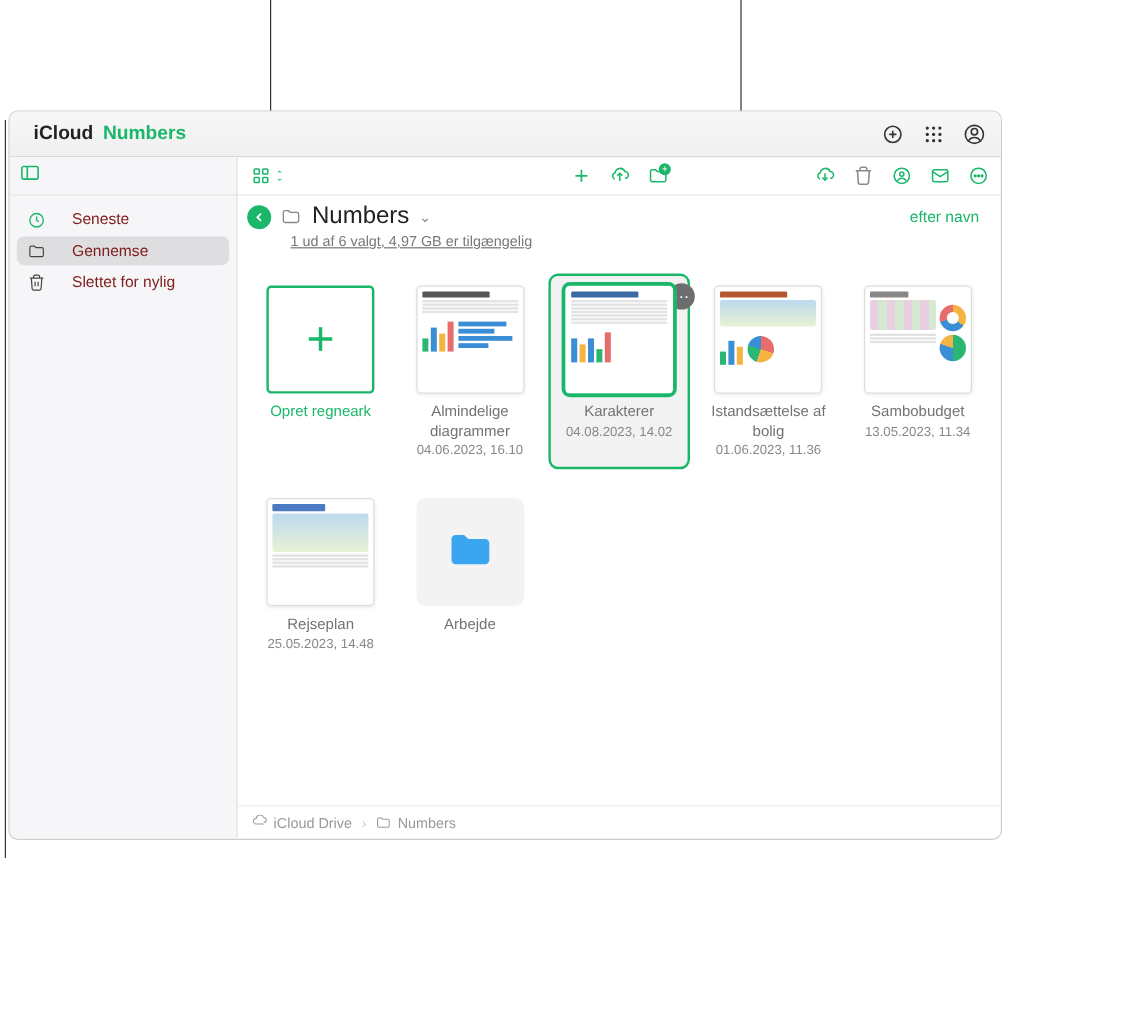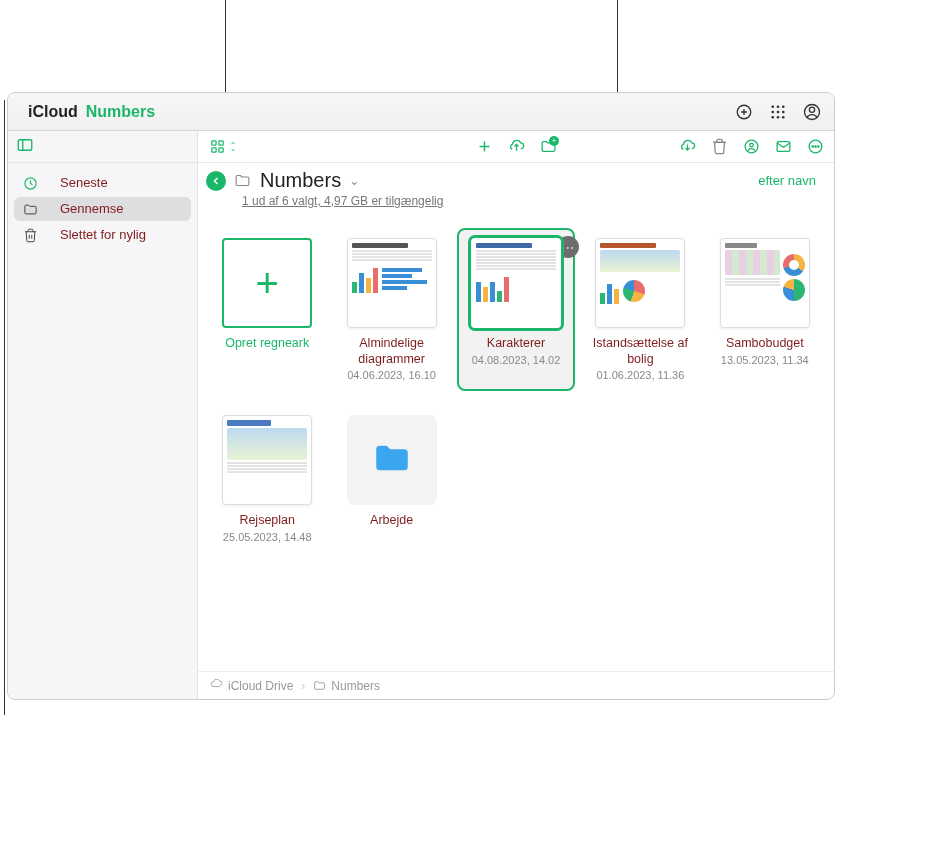--- a/index.html
+++ b/index.html
@@ -267,21 +267,21 @@
       border: 2px solid #1ab76a;
       box-shadow: none;
     }
     .plus {
       font-size: 40px;
       font-weight: 200;
       color: #1ab76a;
     }
     .tile-name {
       font-size: 12.5px;
-      color: #7f1d1d;
+      color: #737373;
       margin-top: 8px;
       text-align: center;
       line-height: 1.25;
     }
     .tile.create-tile .tile-name {
       color: #1ab76a;
       font-weight: 500;
     }
     .tile-date {
       font-size: 11px;

